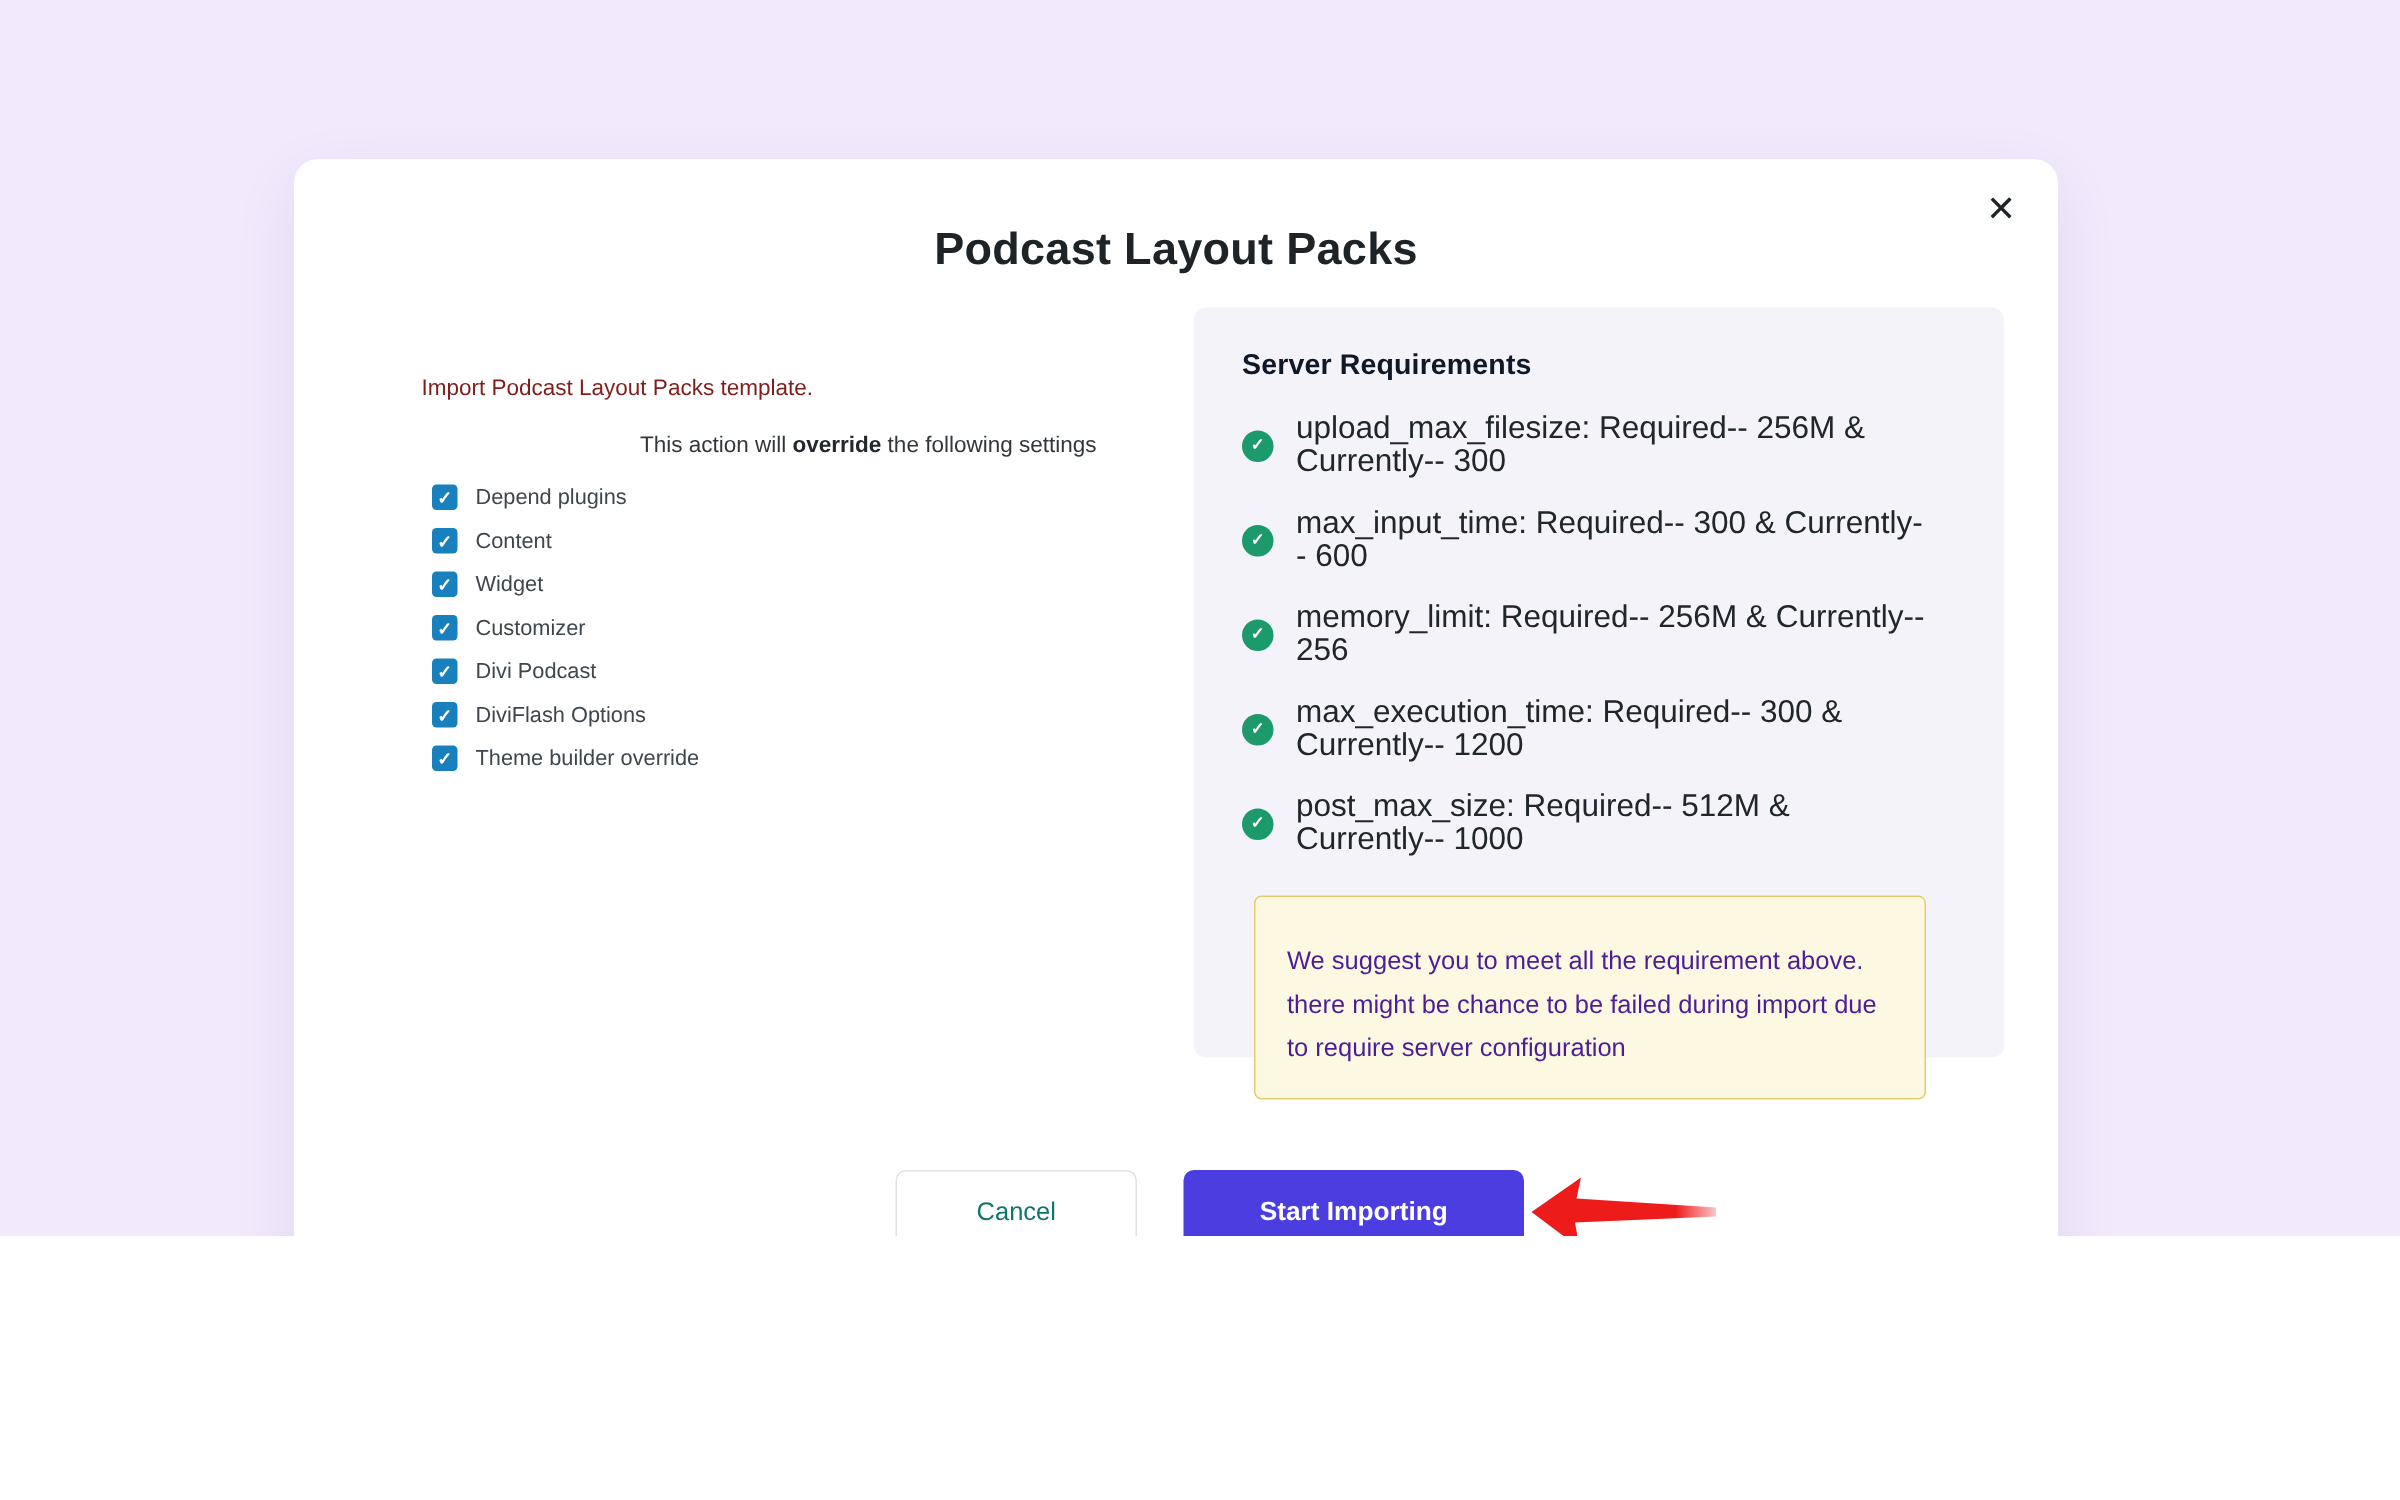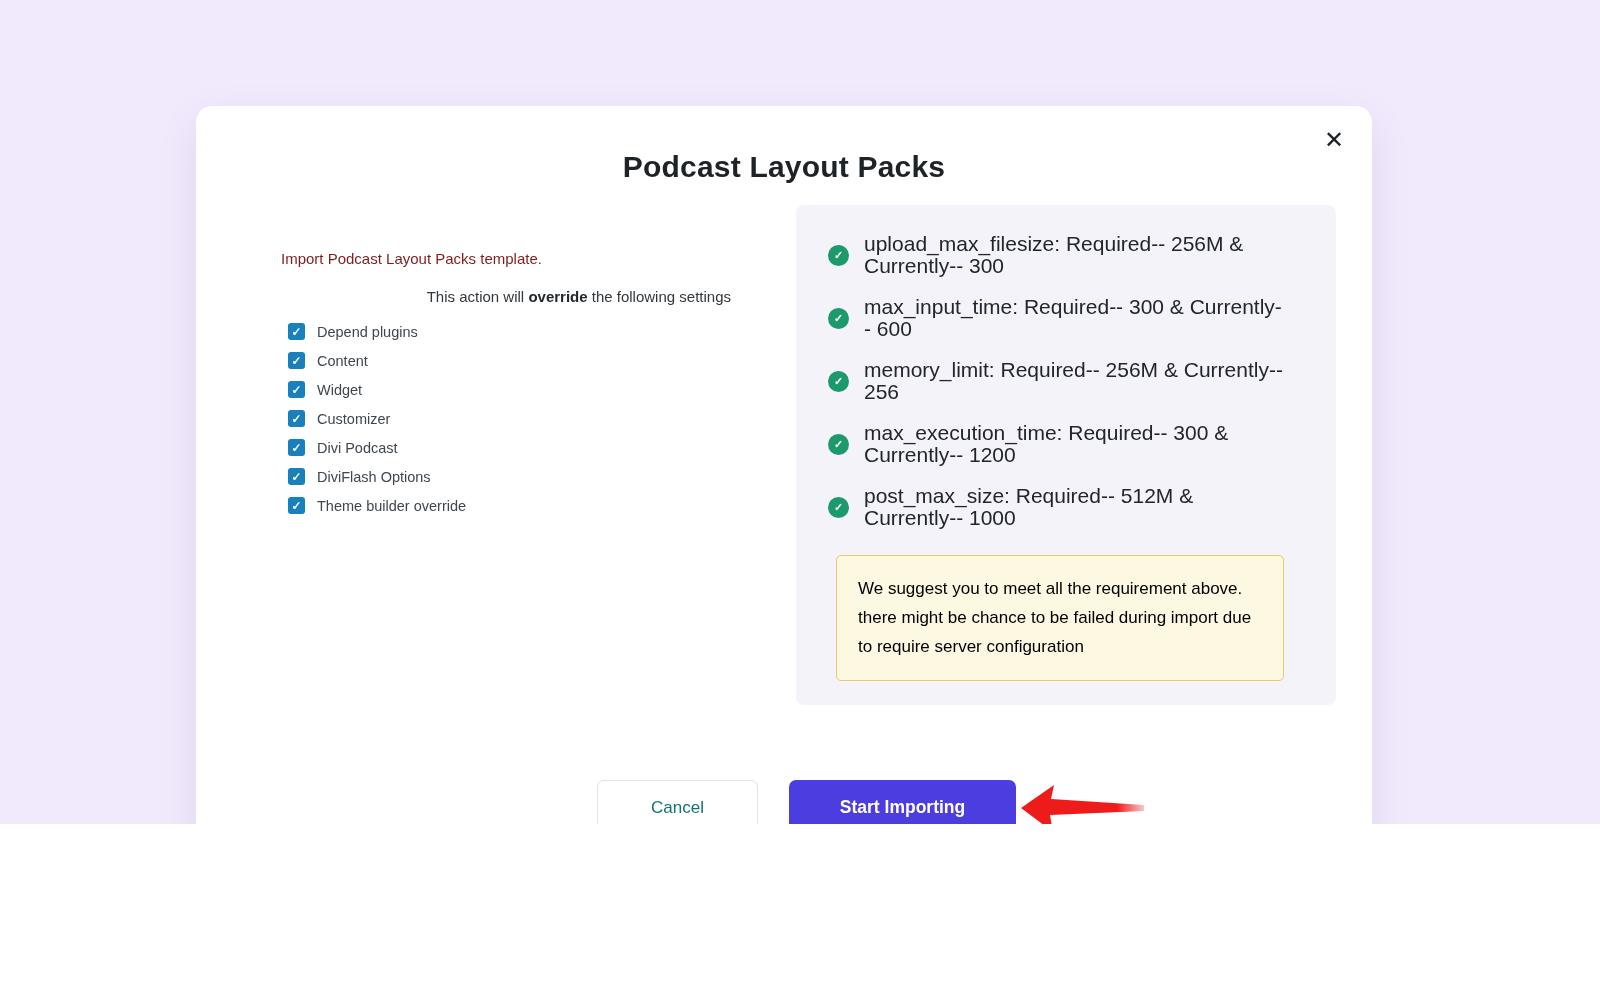--- a/index.html
+++ b/index.html
@@ -79,22 +79,22 @@
   .req-text{
     font-size:21px;line-height:22px;color:#20262c;
     max-width:420px;
   }
   .warning-box{
     margin:26px 0 0 8px;
     width:448px;box-sizing:border-box;
     background:var(--warning-bg,#fdf8e2);
     border:1px solid var(--warning-border,#e7ca6d);
     border-radius:5px;
-    padding:18px 21px 19px 21px;
-    font-size:17px;line-height:29px;color:#000000;
+    padding:28px 21px 19px 21px;
+    font-size:17px;line-height:29px;color:#4c1d95;
   }
   .btn{
     position:absolute;top:674px;height:55px;
     display:flex;align-items:center;justify-content:center;
     font-family:"Liberation Sans",sans-serif;
     border-radius:7px;cursor:pointer;box-sizing:border-box;
   }
   .btn-cancel{
     left:401px;width:161px;
     background:#ffffff;border:1px solid #e2e2e6;
@@ -157,20 +157,21 @@
           </div>
 
           <div class="cb-row">
             <span class="cb-box">✓</span>
             <span class="cb-label">Theme builder override</span>
           </div>
         </div>
     </div>
 
     <div class="panel">
+      <h3 class="panel-heading">Server Requirements</h3>
 
       <div>
 
           <div class="req-row">
             <span class="req-icon">✓</span>
             <span class="req-text">upload_max_filesize: Required-- 256M &amp; Currently-- 300</span>
           </div>
 
           <div class="req-row">
             <span class="req-icon">✓</span>

